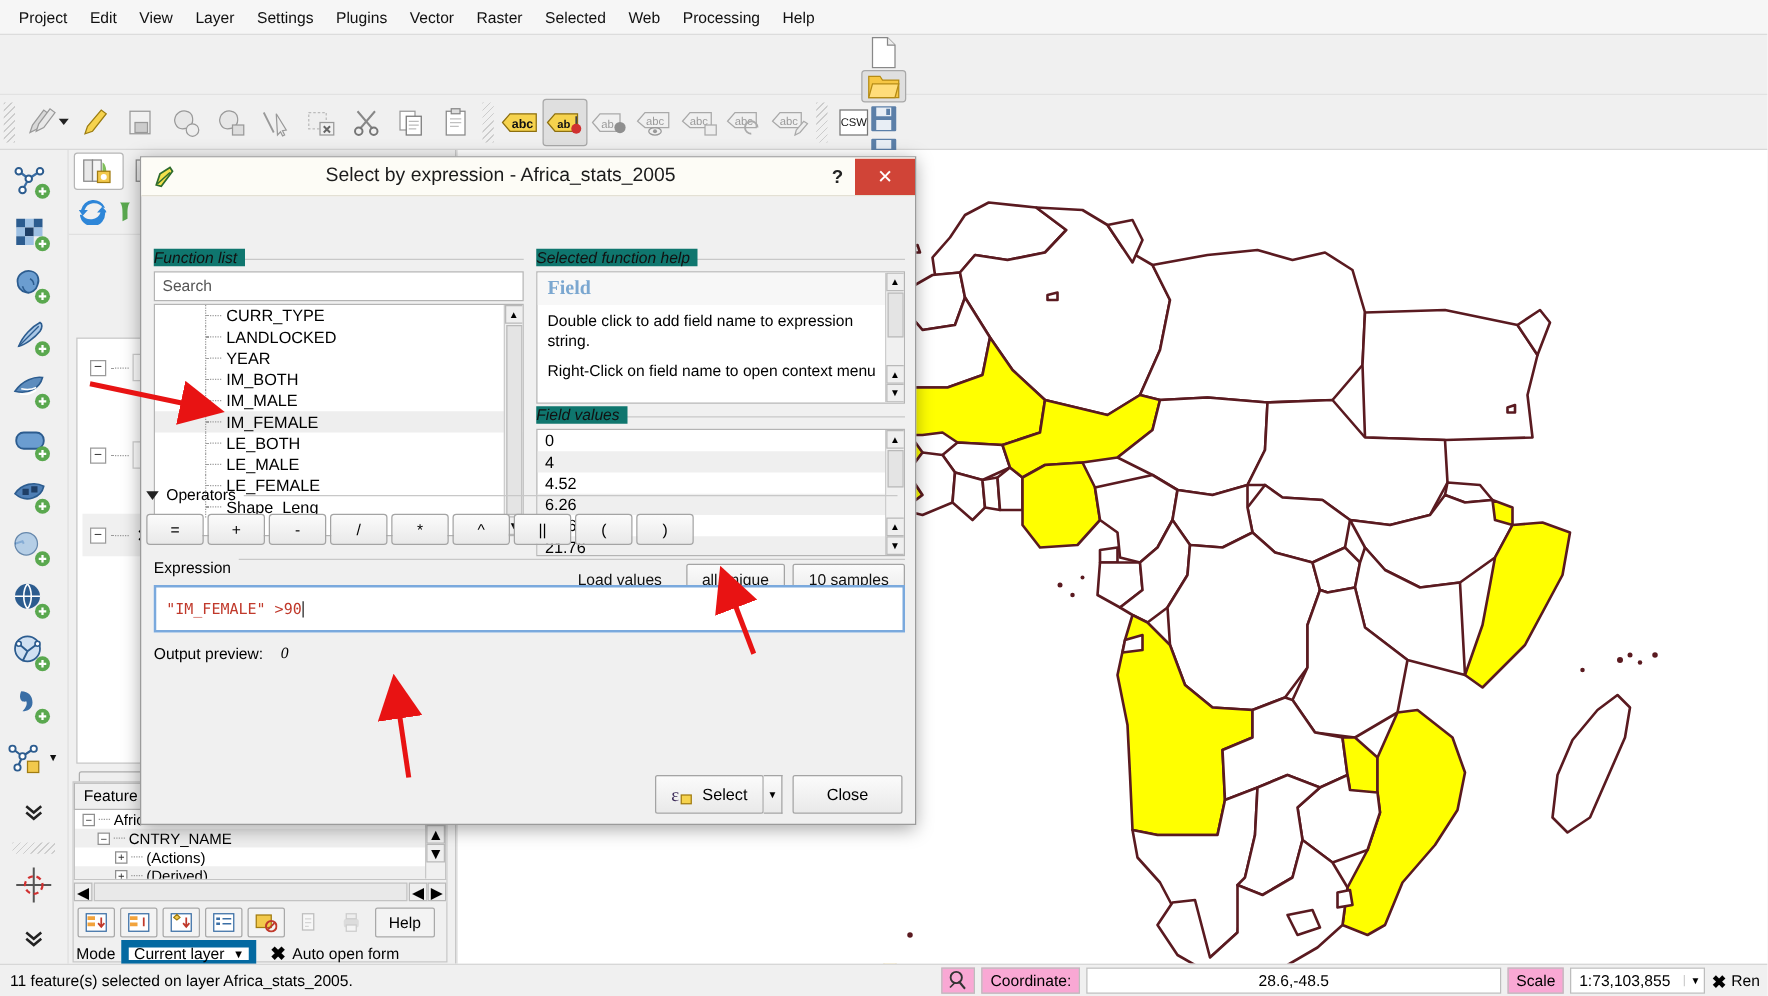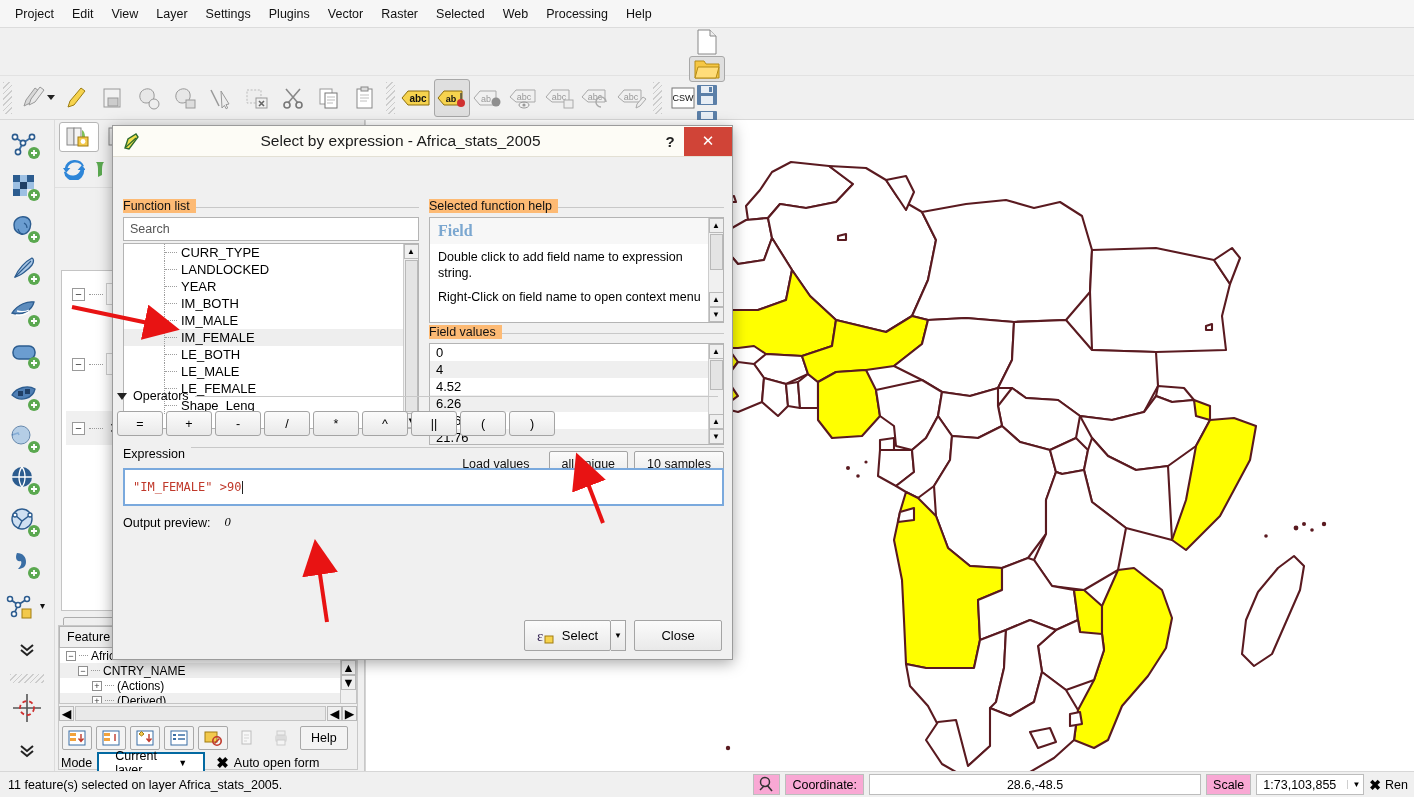--- a/index.html
+++ b/index.html
@@ -85,22 +85,22 @@
            line-height:8px;text-align:center;color:#333;margin-right:3px; }
   #id-scroll { position:absolute; right:0; top:0; width:16px; height:100%; background:#f0f0f0;
                border-left:1px solid #c8c8c8; }
   #id-hscroll { height:18px; background:#f0f0f0; display:flex; align-items:center; }
   #id-btnrow { display:flex; align-items:center; gap:4px; padding:4px 3px 2px 3px; }
   .idbtn { width:30px;height:24px;border:1px solid #a9a9a9;background:#f3f3f3;border-radius:2px;
            display:flex;align-items:center;justify-content:center; }
   .idbtn.flat { border-color:transparent;background:transparent; }
   .idbtn.wide { width:auto;padding:0 10px;font-size:12.5px; }
   #id-moderow { display:flex; align-items:center; gap:5px; padding-left:2px; font-size:12.5px; }
-  #mode-combo { width:108px;height:22px;border:2px solid #0369a1;background:#fff;
-                display:flex;align-items:center;justify-content:space-between;padding:0 16px;font-size:12.5px; }
+  #mode-combo { width:108px;height:22px;border:6px solid #0369a1;background:#fff;
+                display:flex;align-items:center;justify-content:space-between;padding:0 4px;font-size:12.5px; }
 
   
   #mapcanvas { position:absolute; left:365px; top:120px; right:0; bottom:26px; background:#fff;
                border-left:1px solid #d5d5d5; overflow:hidden; }
 
   
   #statusbar {
     position:absolute; left:0; right:0; bottom:0; height:26px; background:#f0f0f0;
     border-top:1px solid #d7d7d7; display:flex; align-items:center; padding:0 4px; gap:5px;
   }
@@ -123,22 +123,22 @@
   #dlg-title { height:31px; background:#fdfcf6; display:flex; align-items:center;
                border-bottom:1px solid #e3e0d4; }
   #dlg-title .t { flex:1; text-align:center; font-size:15.5px; color:#1b1b1b; }
   #dlg-icon { width:26px; display:flex; align-items:center; justify-content:center; margin-left:6px; }
   #dlg-help { width:28px; text-align:center; font-size:15px; font-weight:bold; color:#222; }
   #dlg-close { width:48px; height:29px; background:#d04437; color:#fff; display:flex;
                align-items:center; justify-content:center; font-size:15px; }
   #dlg-body { flex:1; position:relative; padding:8px 10px 8px 10px; }
 
   .groupbox { position:absolute; }
-  .gb-title { position:absolute; top:-8px; left:0; background:#fdba74; padding-right:6px;
-              font-size:12.5px; color:#111; z-index:2; }
+  .gb-title { position:absolute; top:-8px; left:0; background:#0f766e; padding-right:6px;
+              font-size:12.5px; color:#111; z-index:2;font-style:italic; }
   .gb-line { position:absolute; top:0; left:0; right:0; height:1px; background:#c8c8c8; }
 
   #fn-search { position:absolute; left:0; top:10px; width:296px; height:24px; background:#fff;
                border:1px solid #b4b4b4; display:flex; align-items:center; padding-left:6px;
                color:#555; font-size:12.5px; }
   #fn-tree { position:absolute; left:0; top:36px; width:296px; height:186px; background:#fff;
              border:1px solid #b4b4b4; overflow:hidden; }
   .fnrow { display:flex; align-items:center; height:17px; padding-left:22px; font-size:13px; }
   .fnrow.sel { background:#eeeeee; }
   .vline { width:1px; height:17px; background:none; border-left:1px dotted #9e9e9e; margin-left:18px; }

